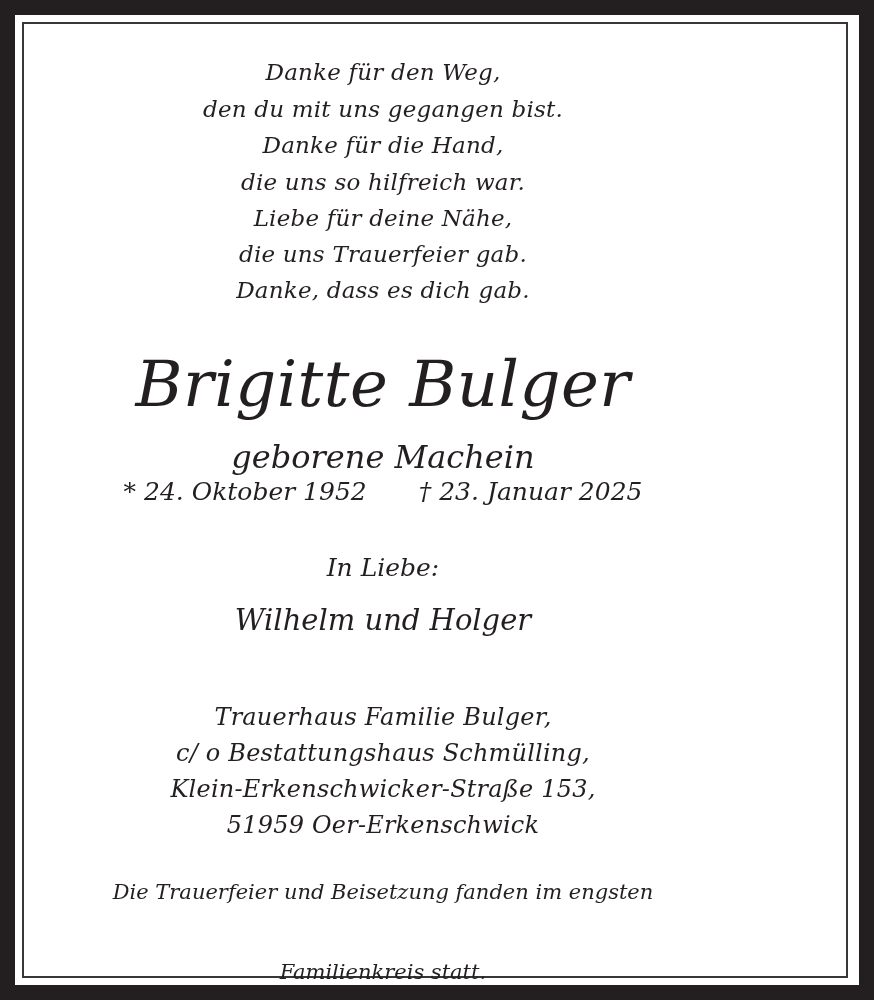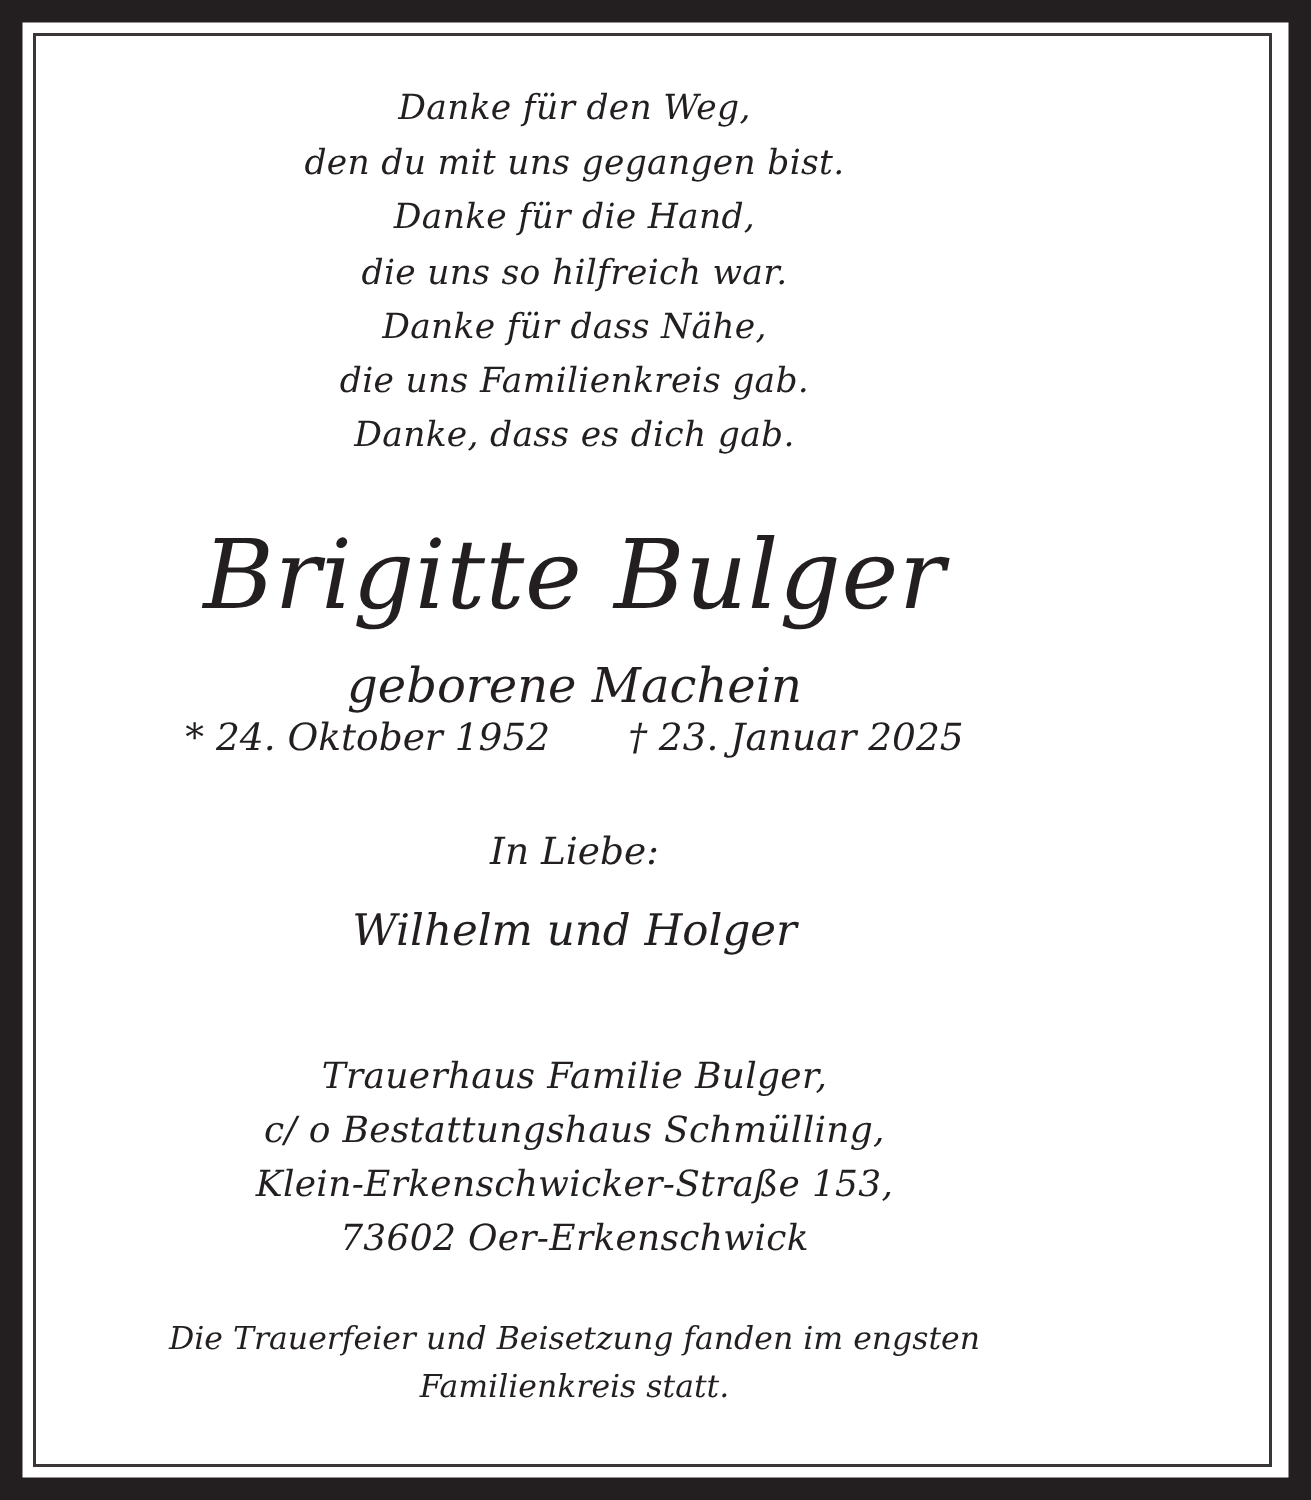--- a/index.html
+++ b/index.html
@@ -47,32 +47,32 @@
 <body>
 
 <div class="paper">
   <div class="inner-frame"></div>
 </div>
 
 <div class="line poem" style="top:61px">Danke für den Weg,</div>
 <div class="line poem" style="top:98px">den du mit uns gegangen bist.</div>
 <div class="line poem" style="top:134px">Danke für die Hand,</div>
 <div class="line poem" style="top:171px">die uns so hilfreich war.</div>
-<div class="line poem" style="top:207px">Danke für dass Nähe,</div>
-<div class="line poem" style="top:243px">die uns Familienkreis gab.</div>
+<div class="line poem" style="top:207px">Liebe für deine Nähe,</div>
+<div class="line poem" style="top:243px">die uns Trauerfeier gab.</div>
 <div class="line poem" style="top:279px">Danke, dass es dich gab.</div>
 
 <div class="line name" style="top:352px">Brigitte Bulger</div>
 <div class="line maiden" style="top:441px">geborene Machein</div>
 <div class="line dates" style="top:479px">
   <span>* 24. Oktober 1952</span><span class="gap"></span><span>† 23. Januar 2025</span>
 </div>
 
 <div class="line liebe" style="top:555px">In Liebe:</div>
 <div class="line mourners" style="top:606px">Wilhelm und Holger</div>
 
 <div class="line addr" style="top:705px">Trauerhaus Familie Bulger,</div>
 <div class="line addr" style="top:741px">c/ o Bestattungshaus Schmülling,</div>
 <div class="line addr" style="top:777px">Klein-Erkenschwicker-Straße 153,</div>
-<div class="line addr" style="top:813px">73602 Oer-Erkenschwick</div>
+<div class="line addr" style="top:813px">51959 Oer-Erkenschwick</div>
 
 <div class="line note" style="top:882px">Die Trauerfeier und Beisetzung fanden im engsten</div>
-<div class="line note" style="top:914px">Familienkreis statt.</div>
+<div class="line note" style="top:962px">Familienkreis statt.</div>
 
 </body></html>

